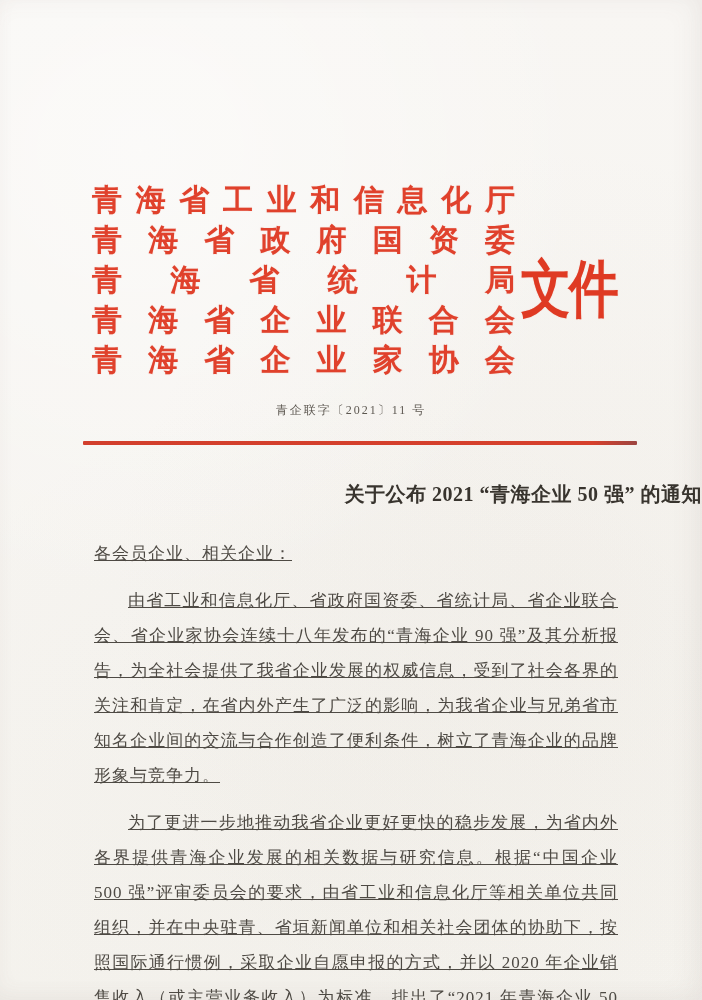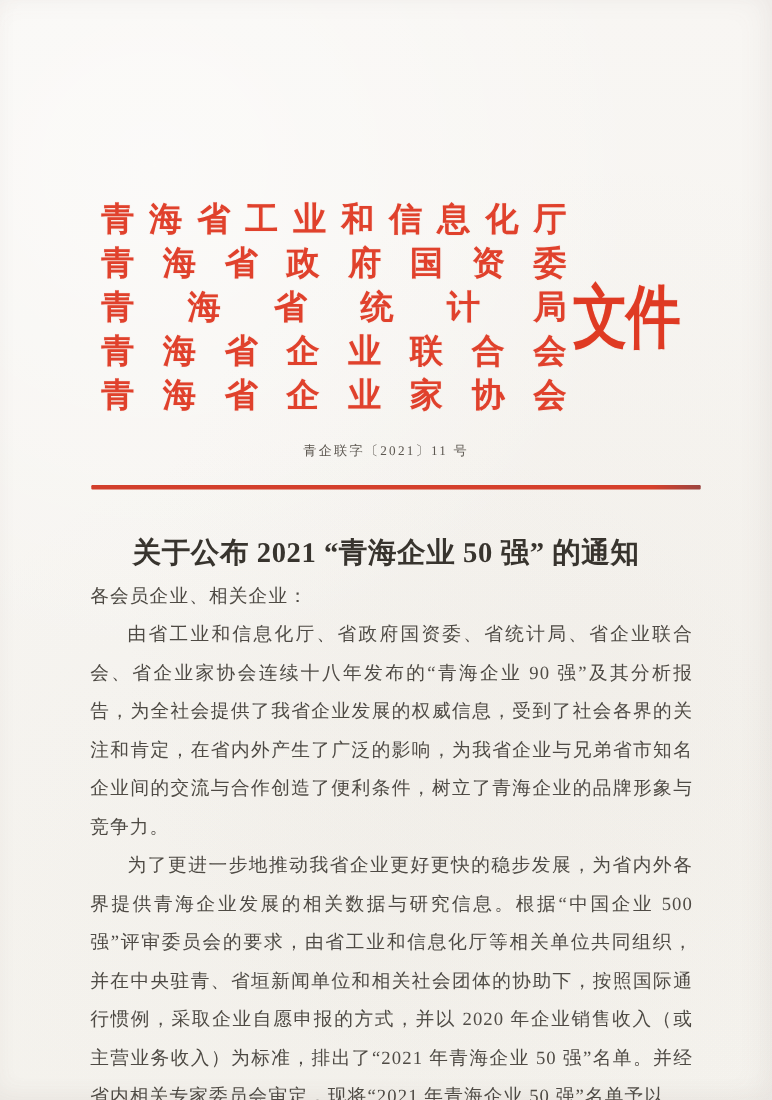--- a/index.html
+++ b/index.html
@@ -83,41 +83,41 @@
     background: linear-gradient(90deg, #d23f2c 0%, #d6402c 92%, #9c4540 100%);
     border-radius: 1px;
   }
 
   
   .doc-title {
     position: absolute;
     top: 468px;
     left: 0;
     width: 100%;
-    text-align: center;
-    font-size: 26px;
+    text-align: right;
+    font-size: 20px;
     font-weight: 700;
     letter-spacing: 0.5px;
     color: #38342e;
   }
 
   
   .doc-body {
     position: absolute;
     top: 524px;
     left: 82px;
     width: 548px;
     font-size: 17px;
     line-height: 35px;
     letter-spacing: 1px;
     color: #4e4a44;
     text-align: justify;
     text-justify: inter-ideograph;
   }
-  .doc-body p { margin: 0; }
+  .doc-body p { margin: 12px; text-decoration: underline; }
   .doc-body p.para { text-indent: 2em; }
 </style>
 </head>
 <body>
 
 <div class="page">
 
   <div class="letterhead">
     <div class="org-list">
       <div class="org-line jc">

